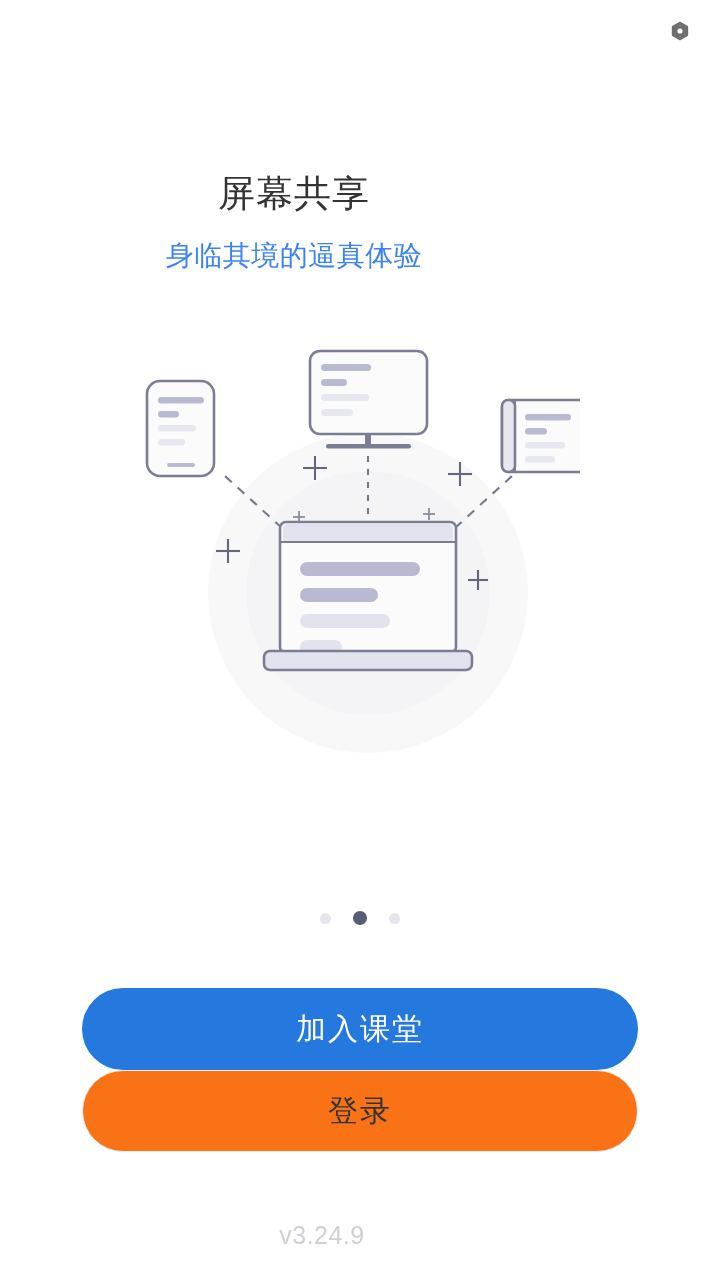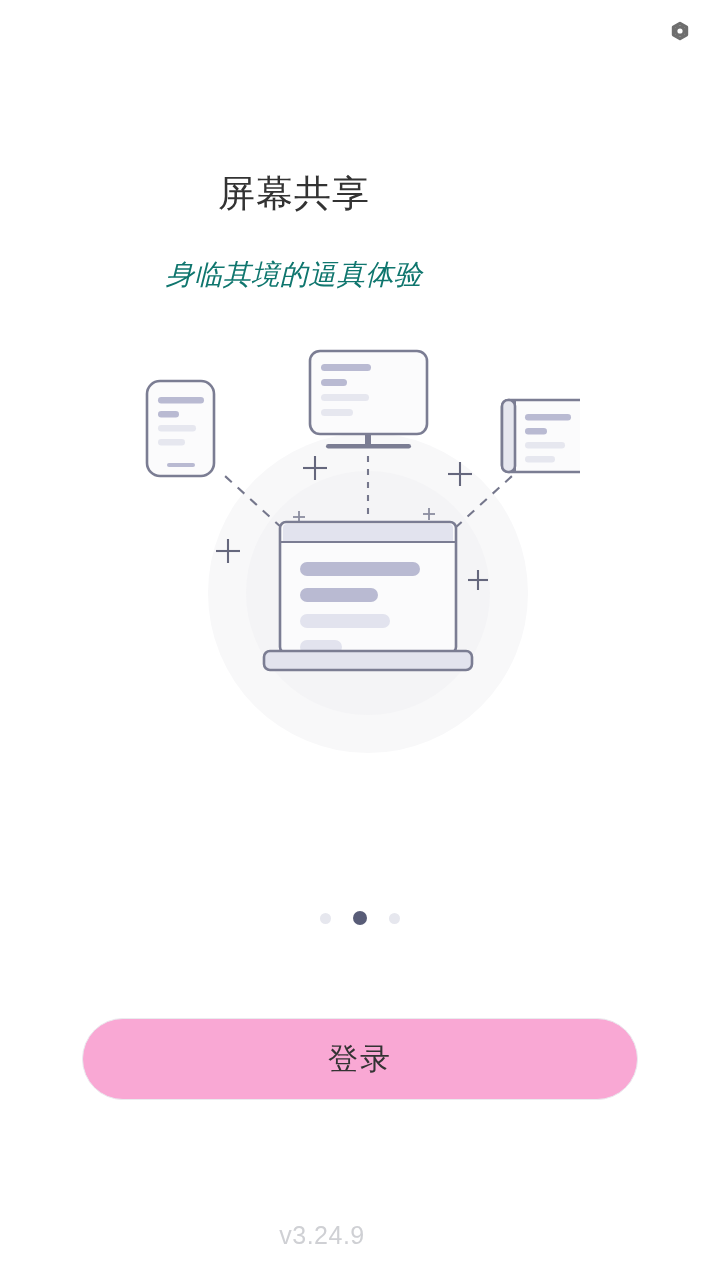--- a/index.html
+++ b/index.html
@@ -47,27 +47,26 @@
     text-align: center;
   }
   .title {
     font-size: 37px;
     line-height: 52px;
     color: #333333;
     letter-spacing: 1px;
     font-weight: 400;
   }
   .subtitle {
-    margin-top: 35px;
+    margin-top: 16px;
     font-size: 28px;
     line-height: 40px;
-    color: #0f766e;
+    color: #3b82f6;
     letter-spacing: 0.5px;
     font-weight: 400;
-    font-style: italic;
   }
 
   
   .illustration {
     position: absolute;
     top: 348px;
     left: 0;
     width: 720px;
     height: 460px;
     display: flex;
@@ -117,22 +116,21 @@
     align-items: center;
     justify-content: center;
     cursor: pointer;
     border: none;
   }
   .btn-primary {
     background: #2478de;
     color: #ffffff;
   }
   .btn-secondary {
-    margin-top: 30px;
-    background: #f9a8d4;
+    background: #f97316;
     color: #333333;
     border: 1px solid #eaebef;
   }
   .version {
     position: absolute;
     top: 1221px; left: 0;
     width: 644px;
     text-align: center;
     font-size: 25px;
     color: #cfd0d4;
@@ -242,18 +240,19 @@
     </svg>
   </div>
 
   <div class="dots">
     <span class="dot"></span>
     <span class="dot active"></span>
     <span class="dot"></span>
   </div>
 
   <div class="actions">
+    <button class="btn btn-primary">加入课堂</button>
     <button class="btn btn-secondary">登录</button>
   </div>
 
   <div class="version">v3.24.9</div>
 
 </div>
 
 </body></html>

